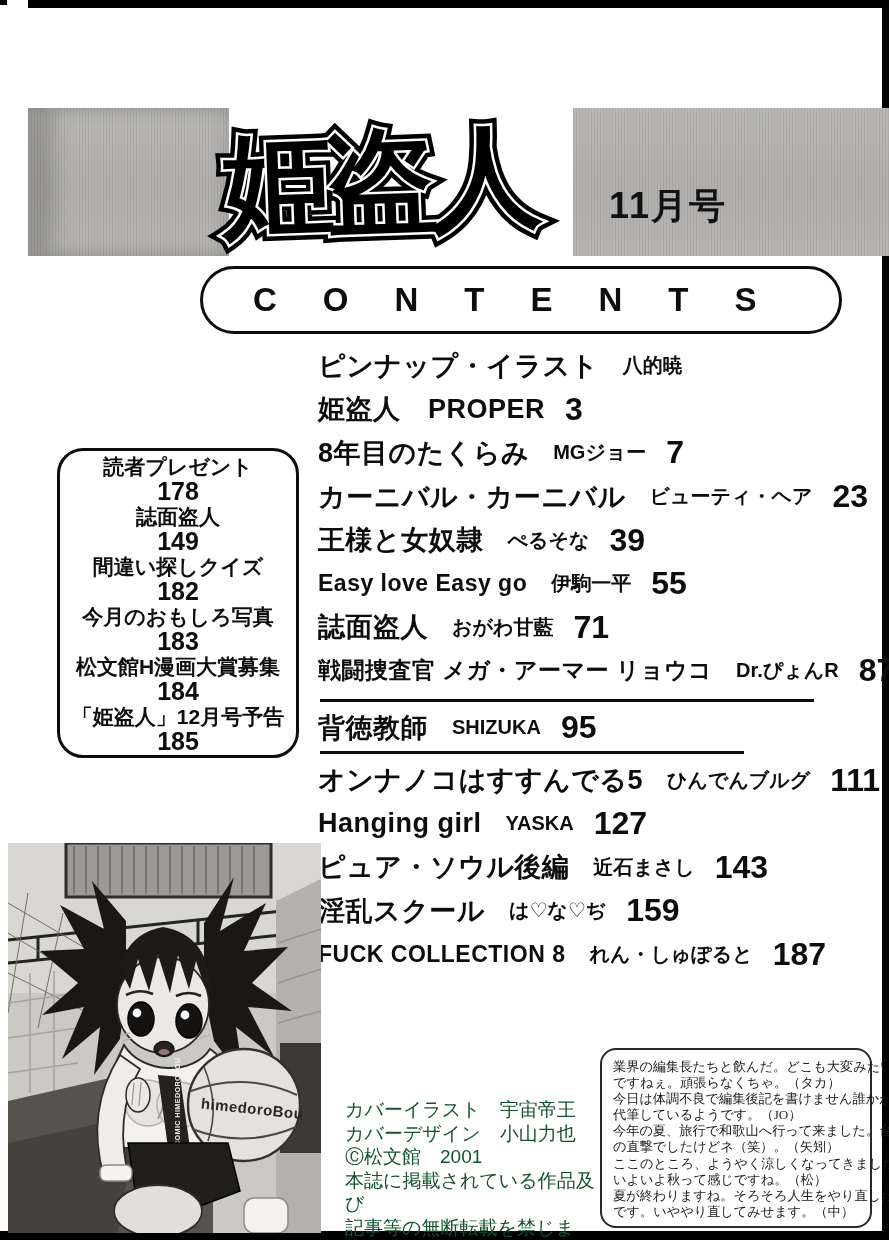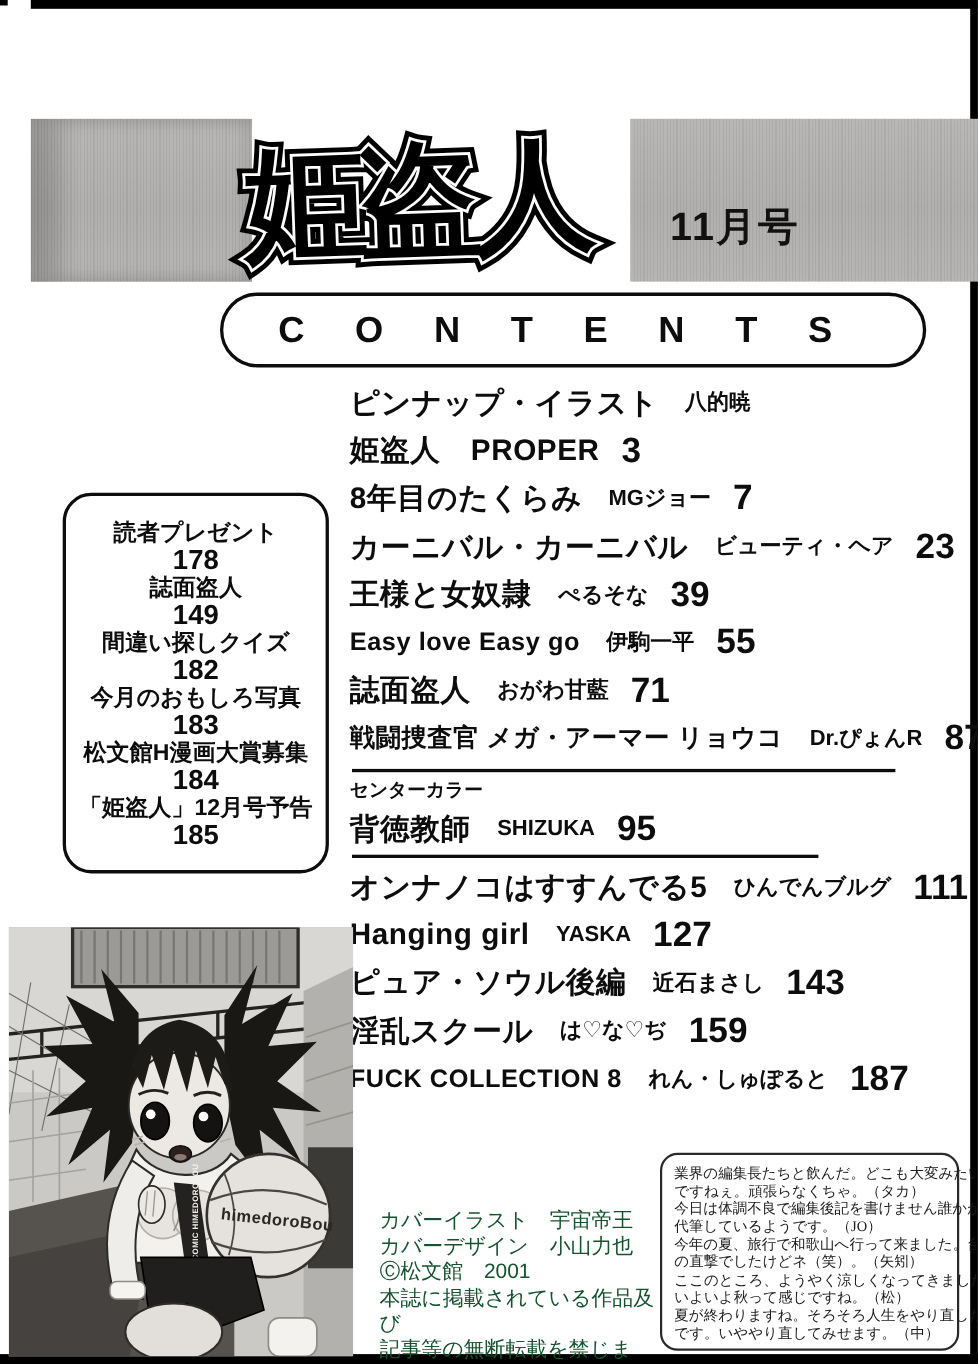--- a/index.html
+++ b/index.html
@@ -41,21 +41,21 @@
   .toc{position:absolute;left:318px;top:344px;width:562px;}
   .toc-row{height:43.6px;display:flex;align-items:center;white-space:nowrap;}
   .toc-title{font-size:27px;font-weight:bold;letter-spacing:0.5px;}
   .toc-title.small{font-size:23px;}
   .toc-author{font-size:20px;font-weight:bold;margin-left:24px;}
   .toc-page{font-size:32px;font-weight:bold;margin-left:20px;}
   .toc-rule{border-top:3px solid #0d0d0d;width:494px;margin:6px 0 4px 2px;height:0;}
   .toc-rule.short{width:424px;margin-top:2px;}
   .toc-label{font-size:17px;font-weight:bold;height:26px;display:flex;align-items:center;}
   
-  .side-box{position:absolute;left:57px;top:448px;width:242px;height:346px;
+  .side-box{position:absolute;left:57px;top:448px;width:242px;height:310px;
     border:3px solid #0d0d0d;border-radius:26px;background:#fff;
     display:flex;flex-direction:column;justify-content:center;align-items:center;
     padding-top:2px;box-sizing:border-box;}
   .side-item{text-align:center;line-height:25px;}
   .side-label{font-size:21px;font-weight:bold;}
   .side-page{font-size:25px;font-weight:bold;}
   
   .credits{position:absolute;left:345px;top:1098px;width:260px;}
   .credit-line{font-size:19px;line-height:23.5px;color:#14532d;}
   
@@ -127,21 +127,20 @@
         <span class="toc-title">誌面盗人</span>
         <span class="toc-author">おがわ甘藍</span>
         <span class="toc-page">71</span>
       </div>
       <div class="toc-row">
         <span class="toc-title small">戦闘捜査官 メガ・アーマー リョウコ</span>
         <span class="toc-author">Dr.ぴょんR</span>
         <span class="toc-page">87</span>
       </div>
       <div class="toc-rule"></div>
-      <div class="toc-label">センターカラー</div>
       <div class="toc-row">
         <span class="toc-title">背徳教師</span>
         <span class="toc-author">SHIZUKA</span>
         <span class="toc-page">95</span>
       </div>
       <div class="toc-rule short"></div>
       <div class="toc-row">
         <span class="toc-title">オンナノコはすすんでる5</span>
         <span class="toc-author">ひんでんブルグ</span>
         <span class="toc-page">111</span>

